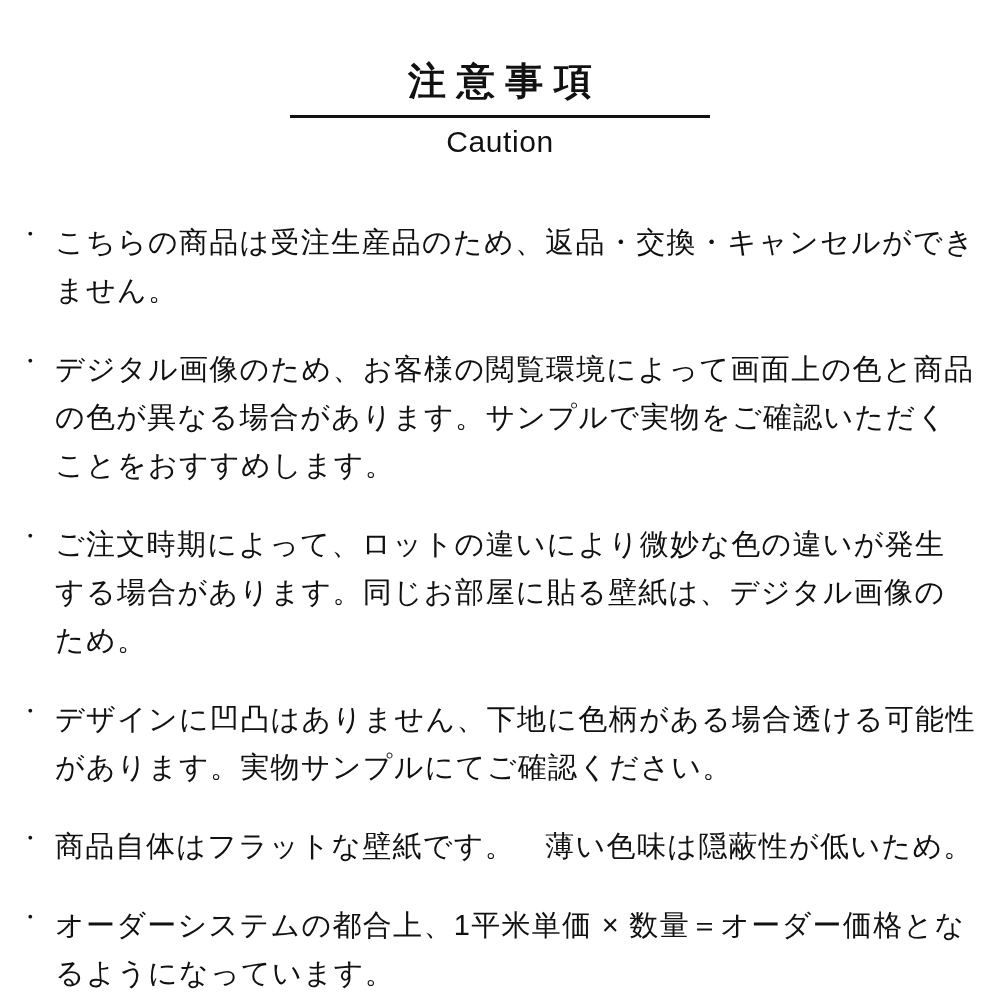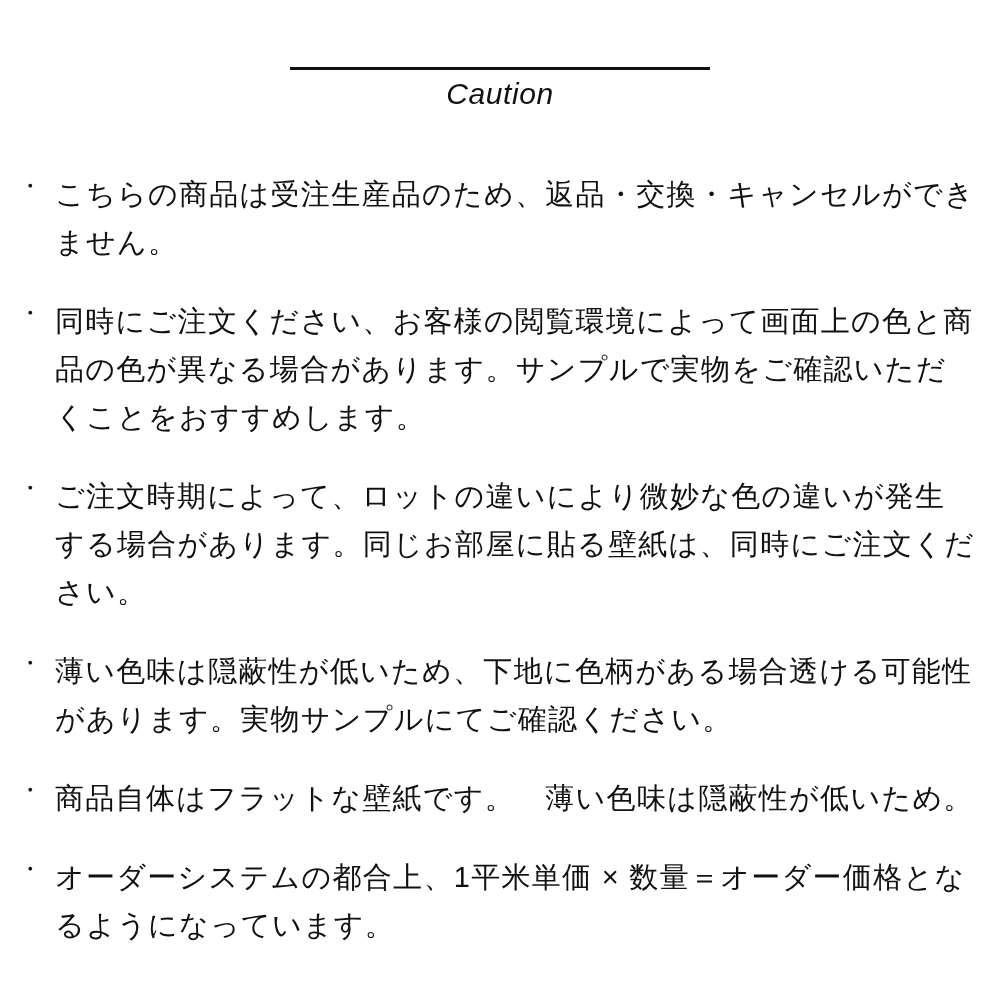--- a/index.html
+++ b/index.html
@@ -32,21 +32,20 @@
     line-height: 1.25;
   }
   .title-divider {
     width: 420px;
     height: 3px;
     background: var(--divider-color);
     margin: 9px auto 6px auto;
   }
   .page-subtitle {
     font-size: 30px;
-    font-style: italic;
     font-weight: normal;
     letter-spacing: 0.02em;
     line-height: 1.2;
   }
   .caution-list {
     list-style: none;
     margin-top: 50px;
     padding-left: 18px;
     padding-right: 24px;
   }
@@ -68,40 +67,41 @@
     letter-spacing: 0.045em;
     margin-top: 8px;
   }
 </style>
 </head>
 <body>
 
 <div class="page">
 
   <div class="header">
+    <h1 class="page-title">注意事項</h1>
     <div class="title-divider"></div>
     <div class="page-subtitle">Caution</div>
   </div>
 
   <ul class="caution-list">
     <li class="caution-item">
       <span class="bullet-marker">・</span>
       <span class="item-text">こちらの商品は受注生産品のため、返品・交換・キャンセルができません。</span>
     </li>
     <li class="caution-item">
       <span class="bullet-marker">・</span>
-      <span class="item-text">同時にご注文ください、お客様の閲覧環境によって画面上の色と商品の色が異なる場合があります。サンプルで実物をご確認いただくことをおすすめします。</span>
+      <span class="item-text">デジタル画像のため、お客様の閲覧環境によって画面上の色と商品の色が異なる場合があります。サンプルで実物をご確認いただくことをおすすめします。</span>
     </li>
     <li class="caution-item">
       <span class="bullet-marker">・</span>
-      <span class="item-text">ご注文時期によって、ロットの違いにより微妙な色の違いが発生する場合があります。同じお部屋に貼る壁紙は、同時にご注文ください。</span>
+      <span class="item-text">ご注文時期によって、ロットの違いにより微妙な色の違いが発生する場合があります。同じお部屋に貼る壁紙は、デジタル画像のため。</span>
     </li>
     <li class="caution-item">
       <span class="bullet-marker">・</span>
-      <span class="item-text">薄い色味は隠蔽性が低いため、下地に色柄がある場合透ける可能性があります。実物サンプルにてご確認ください。</span>
+      <span class="item-text">デザインに凹凸はありません、下地に色柄がある場合透ける可能性があります。実物サンプルにてご確認ください。</span>
     </li>
     <li class="caution-item">
       <span class="bullet-marker">・</span>
       <span class="item-text">商品自体はフラットな壁紙です。　薄い色味は隠蔽性が低いため。</span>
     </li>
     <li class="caution-item">
       <span class="bullet-marker">・</span>
       <span class="item-text">オーダーシステムの都合上、1平米単価 × 数量＝オーダー価格となるようになっています。</span>
     </li>
   </ul>

